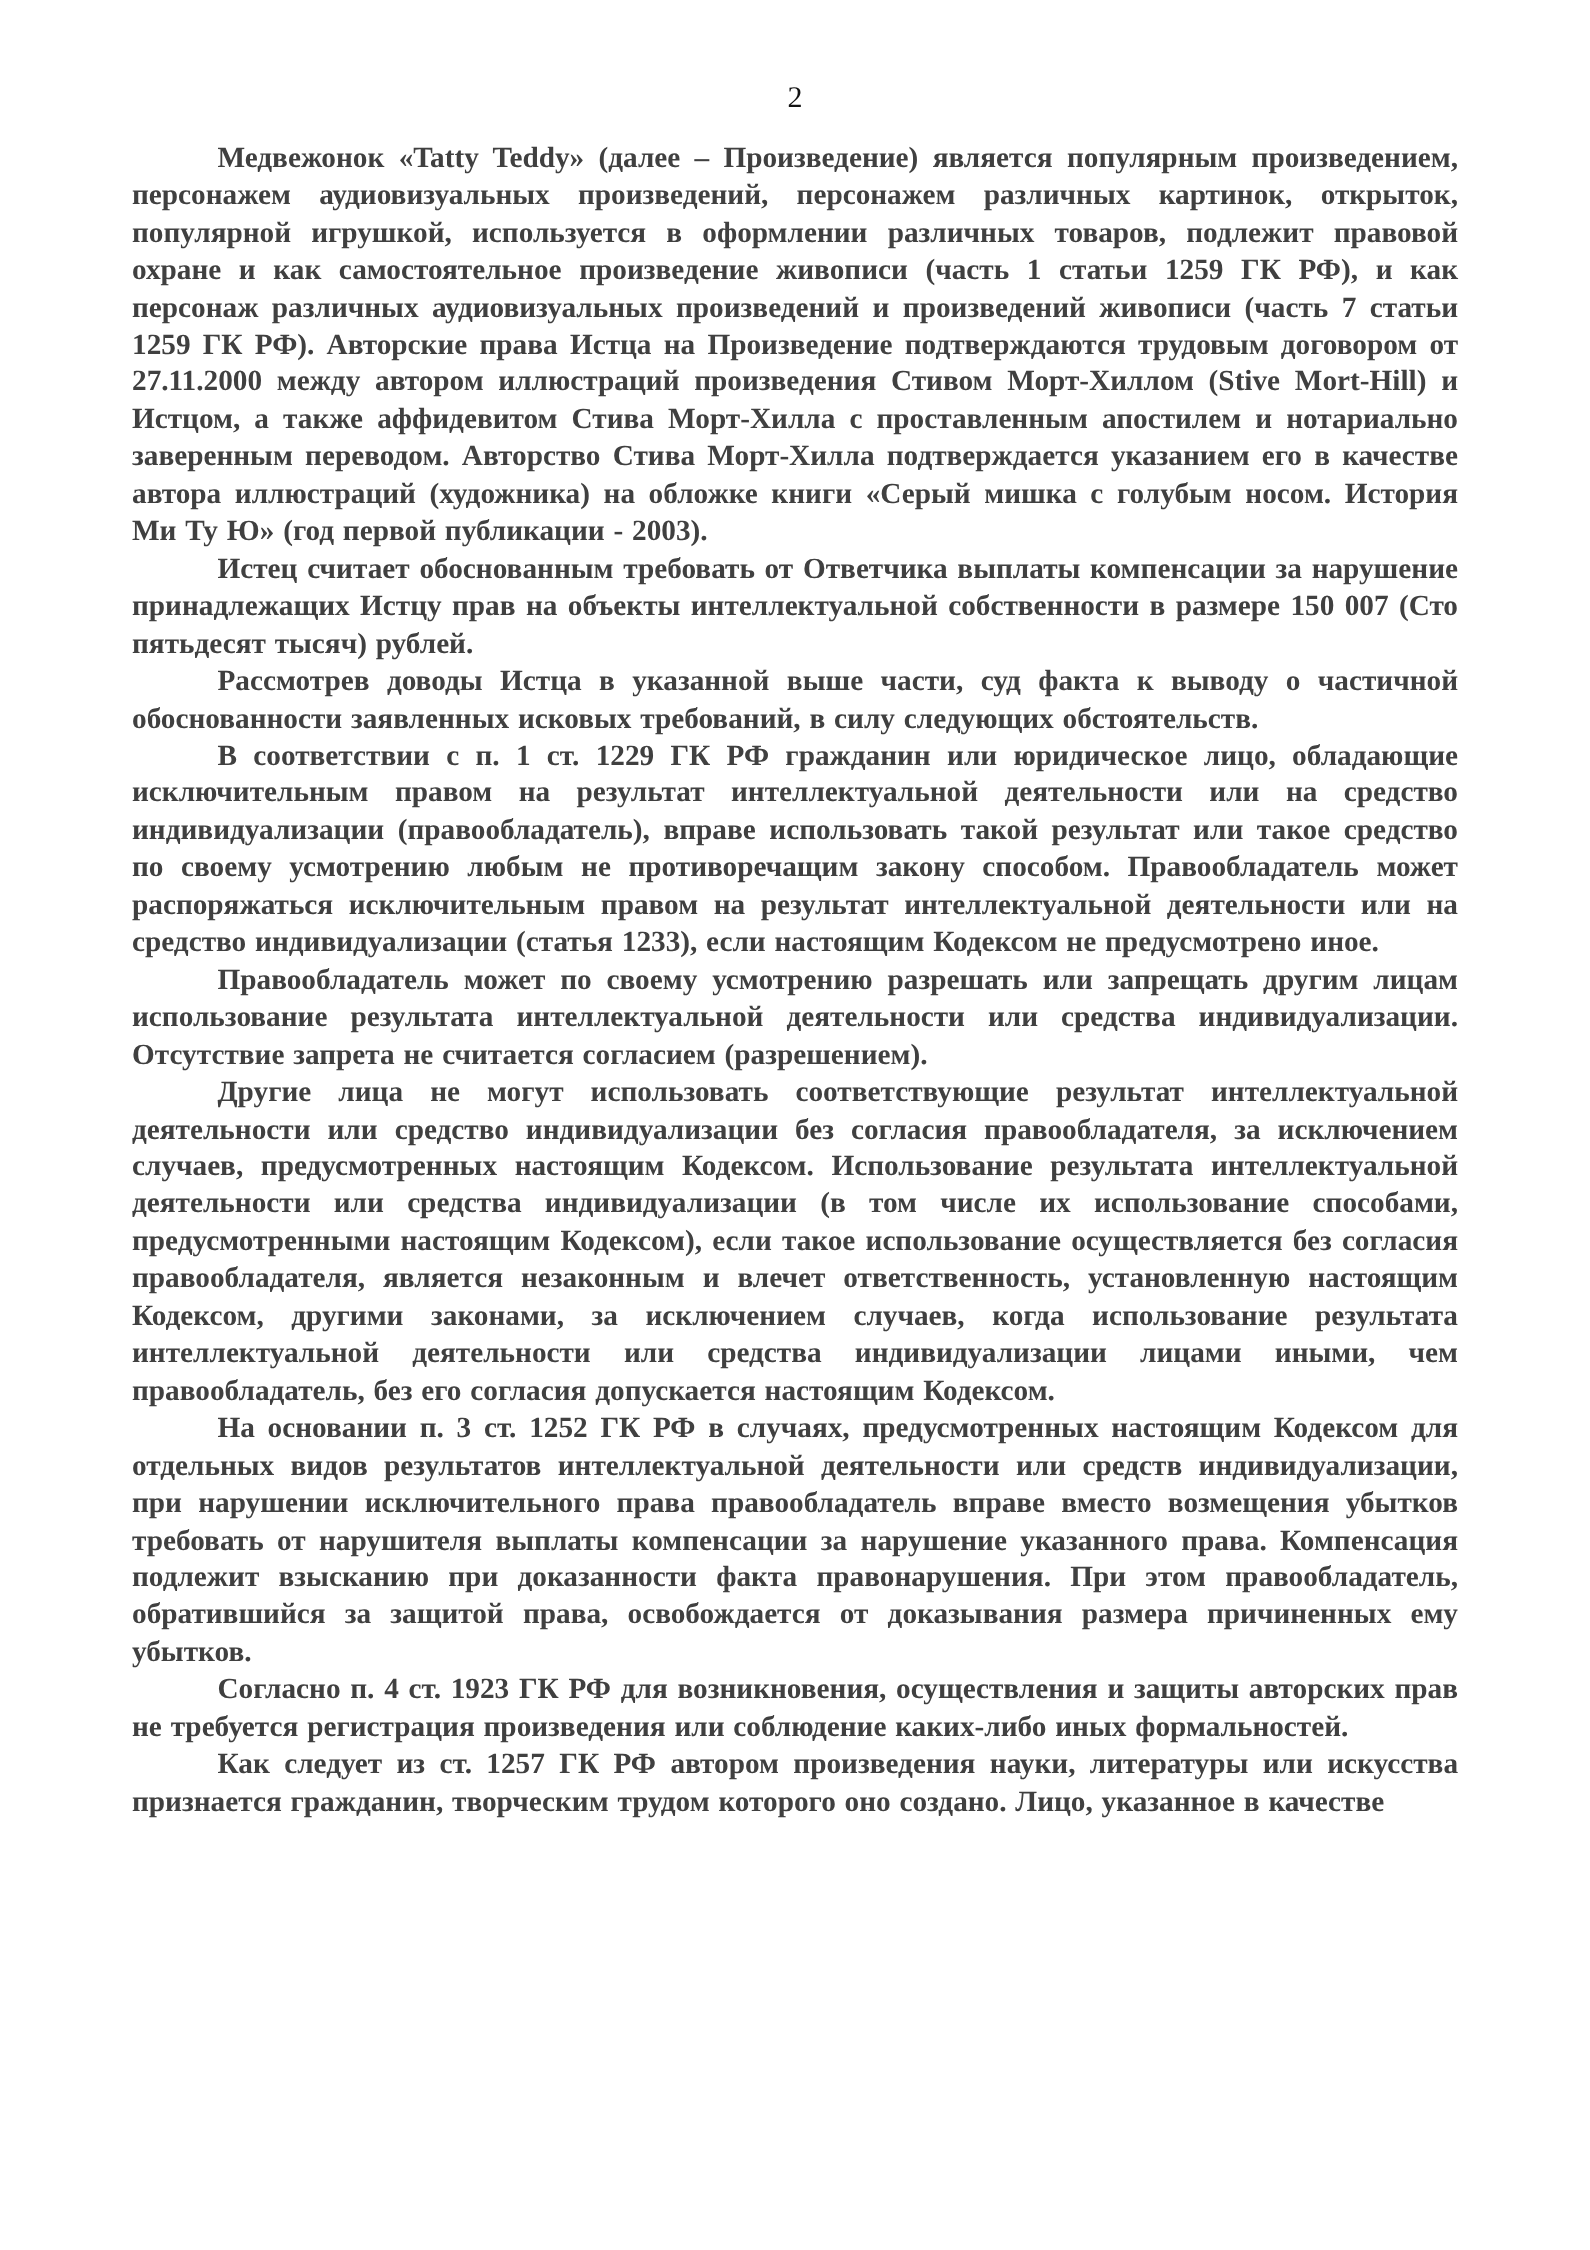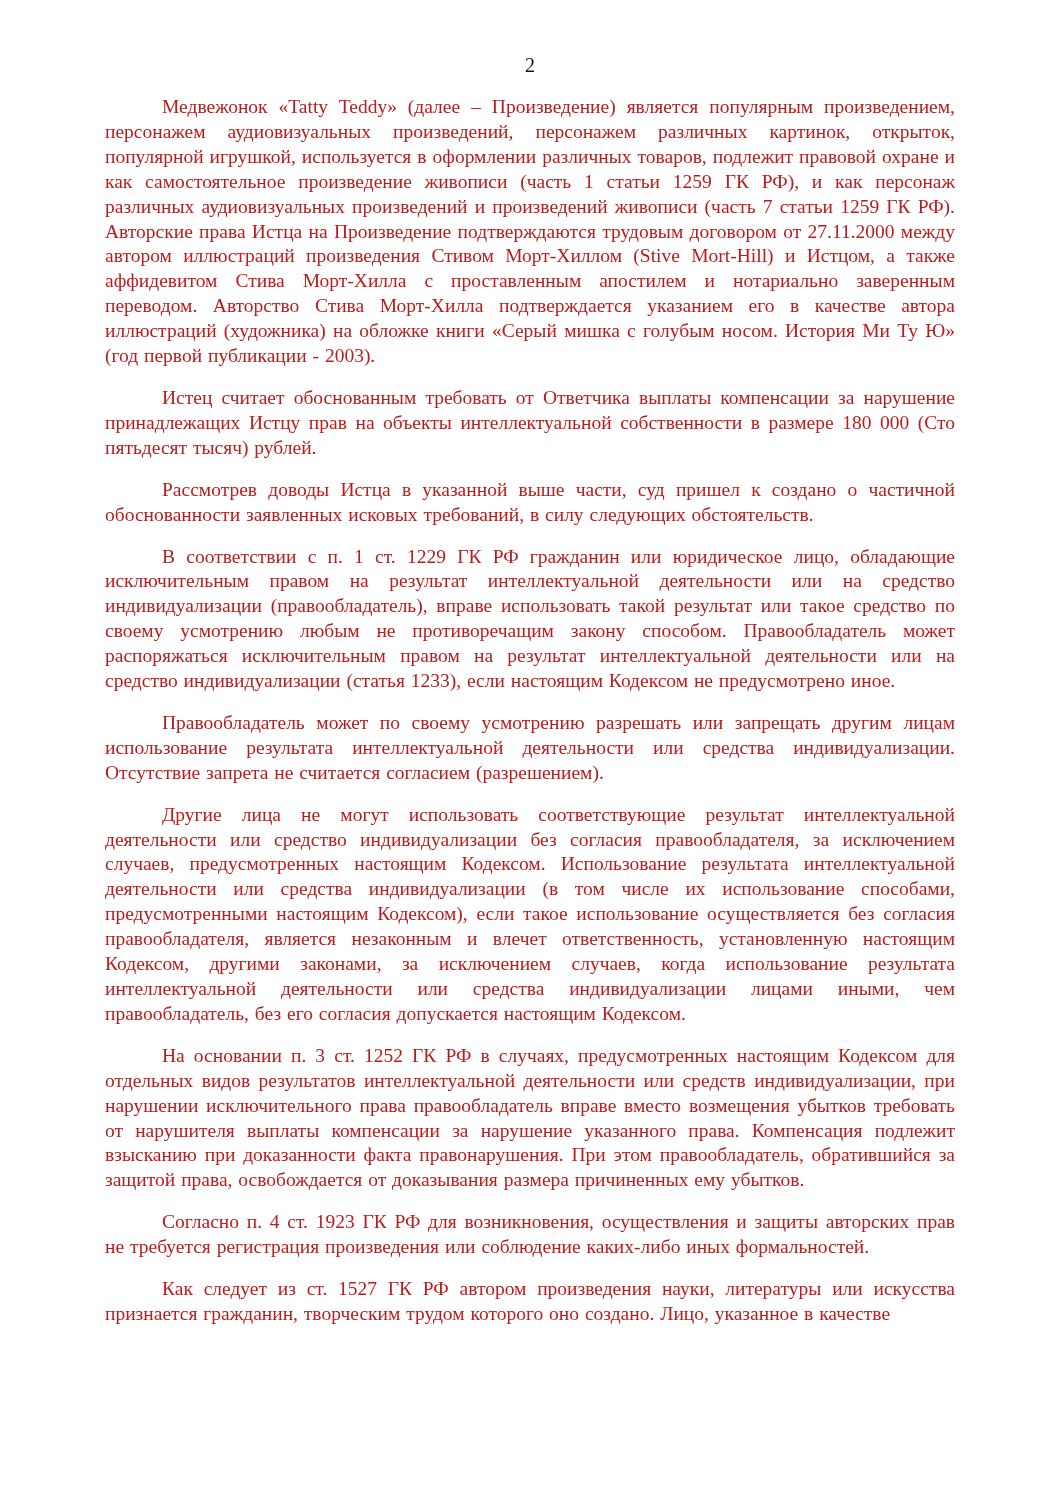--- a/index.html
+++ b/index.html
@@ -23,41 +23,42 @@
     background: #ffffff;
   }
   .page-number {
     text-align: center;
     font-size: 20px;
     line-height: 26px;
     margin-bottom: 16px;
     color: #121212;
   }
   .doc-body p {
-    margin: 17px;
+    margin: 0;
     padding: 0;
     font-size: 19.5px;
     line-height: 24.9px;
     text-align: justify;
     text-justify: inter-word;
     text-indent: 57px;
     word-spacing: 1px;
-    color: #b91c1c;
+    color: #404040;
+    font-weight: bold;
   }
 </style>
 </head>
 <body>
 
 <div class="page">
   <div class="page-number">2</div>
 
   <div class="doc-body">
     <p>Медвежонок «Tatty Teddy» (далее – Произведение) является популярным произведением, персонажем аудиовизуальных произведений, персонажем различных картинок, открыток, популярной игрушкой, используется в оформлении различных товаров, подлежит правовой охране и как самостоятельное произведение живописи (часть 1 статьи 1259 ГК РФ), и как персонаж различных аудиовизуальных произведений и произведений живописи (часть 7 статьи 1259 ГК РФ). Авторские права Истца на Произведение подтверждаются трудовым договором от 27.11.2000 между автором иллюстраций произведения Стивом Морт-Хиллом (Stive Mort-Hill) и Истцом, а также аффидевитом Стива Морт-Хилла с проставленным апостилем и нотариально заверенным переводом. Авторство Стива Морт-Хилла подтверждается указанием его в качестве автора иллюстраций (художника) на обложке книги «Серый мишка с голубым носом. История Ми Ту Ю» (год первой публикации - 2003).</p>
-    <p>Истец считает обоснованным требовать от Ответчика выплаты компенсации за нарушение принадлежащих Истцу прав на объекты интеллектуальной собственности в размере 180 000 (Сто пятьдесят тысяч) рублей.</p>
-    <p>Рассмотрев доводы Истца в указанной выше части, суд пришел к создано о частичной обоснованности заявленных исковых требований, в силу следующих обстоятельств.</p>
+    <p>Истец считает обоснованным требовать от Ответчика выплаты компенсации за нарушение принадлежащих Истцу прав на объекты интеллектуальной собственности в размере 150 007 (Сто пятьдесят тысяч) рублей.</p>
+    <p>Рассмотрев доводы Истца в указанной выше части, суд факта к выводу о частичной обоснованности заявленных исковых требований, в силу следующих обстоятельств.</p>
     <p>В соответствии с п. 1 ст. 1229 ГК РФ гражданин или юридическое лицо, обладающие исключительным правом на результат интеллектуальной деятельности или на средство индивидуализации (правообладатель), вправе использовать такой результат или такое средство по своему усмотрению любым не противоречащим закону способом. Правообладатель может распоряжаться исключительным правом на результат интеллектуальной деятельности или на средство индивидуализации (статья 1233), если настоящим Кодексом не предусмотрено иное.</p>
     <p>Правообладатель может по своему усмотрению разрешать или запрещать другим лицам использование результата интеллектуальной деятельности или средства индивидуализации. Отсутствие запрета не считается согласием (разрешением).</p>
     <p>Другие лица не могут использовать соответствующие результат интеллектуальной деятельности или средство индивидуализации без согласия правообладателя, за исключением случаев, предусмотренных настоящим Кодексом. Использование результата интеллектуальной деятельности или средства индивидуализации (в том числе их использование способами, предусмотренными настоящим Кодексом), если такое использование осуществляется без согласия правообладателя, является незаконным и влечет ответственность, установленную настоящим Кодексом, другими законами, за исключением случаев, когда использование результата интеллектуальной деятельности или средства индивидуализации лицами иными, чем правообладатель, без его согласия допускается настоящим Кодексом.</p>
     <p>На основании п. 3 ст. 1252 ГК РФ в случаях, предусмотренных настоящим Кодексом для отдельных видов результатов интеллектуальной деятельности или средств индивидуализации, при нарушении исключительного права правообладатель вправе вместо возмещения убытков требовать от нарушителя выплаты компенсации за нарушение указанного права. Компенсация подлежит взысканию при доказанности факта правонарушения. При этом правообладатель, обратившийся за защитой права, освобождается от доказывания размера причиненных ему убытков.</p>
     <p>Согласно п. 4 ст. 1923 ГК РФ для возникновения, осуществления и защиты авторских прав не требуется регистрация произведения или соблюдение каких-либо иных формальностей.</p>
-    <p>Как следует из ст. 1527 ГК РФ автором произведения науки, литературы или искусства признается гражданин, творческим трудом которого оно создано. Лицо, указанное в качестве</p>
+    <p>Как следует из ст. 1257 ГК РФ автором произведения науки, литературы или искусства признается гражданин, творческим трудом которого оно создано. Лицо, указанное в качестве</p>
   </div>
 </div>
 
 </body></html>

